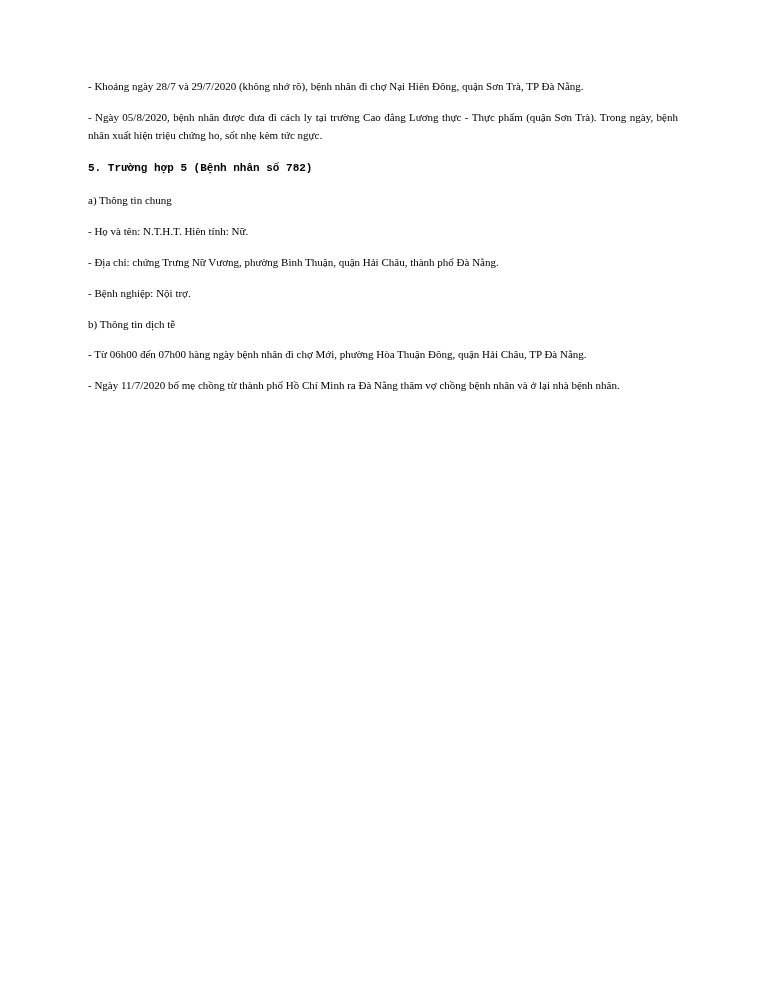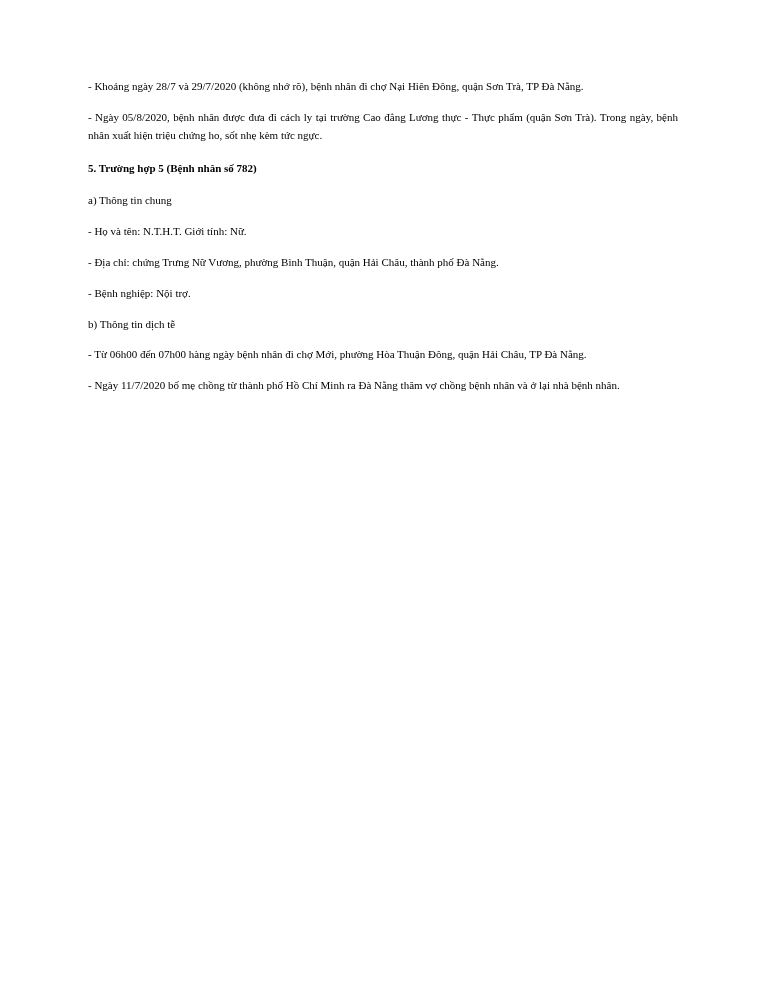--- a/index.html
+++ b/index.html
@@ -27,38 +27,39 @@
     line-height: 1.62;
     margin: 0 0 13px 0;
     text-align: justify;
     text-justify: inter-word;
     white-space: pre-wrap;
   }
   .para.heading {
     font-weight: bold;
     margin-top: 16px;
     margin-bottom: 14px;
+    font-family: Liberation Mono, monospace;
   }
 </style>
 </head>
 <body>
 
 <div class="page">
 
   <p class="para">- Khoảng ngày 28/7 và 29/7/2020 (không nhớ rõ), bệnh nhân đi chợ Nại Hiên Đông, quận Sơn Trà, TP Đà Nẵng.</p>
 
 
   <p class="para">- Ngày 05/8/2020, bệnh nhân được đưa đi cách ly tại trường Cao đẳng Lương thực - Thực phẩm (quận Sơn Trà). Trong ngày, bệnh nhân xuất hiện triệu chứng ho, sốt nhẹ kèm tức ngực.</p>
 
 
   <p class="para heading">5. Trường hợp 5 (Bệnh nhân số 782)</p>
 
   <p class="para">a) Thông tin chung</p>
 
-  <p class="para">- Họ và tên: N.T.H.T. Giới tính: Nữ.</p>
+  <p class="para">- Họ và tên: N.T.H.T. Hiên tính: Nữ.</p>
 
 
   <p class="para">- Địa chỉ: chứng Trưng Nữ Vương, phường Bình Thuận, quận Hải Châu, thành phố Đà Nẵng.</p>
 
   <p class="para">- Bệnh nghiệp: Nội trợ.</p>
 
   <p class="para">b) Thông tin dịch tễ</p>
 
 
 

